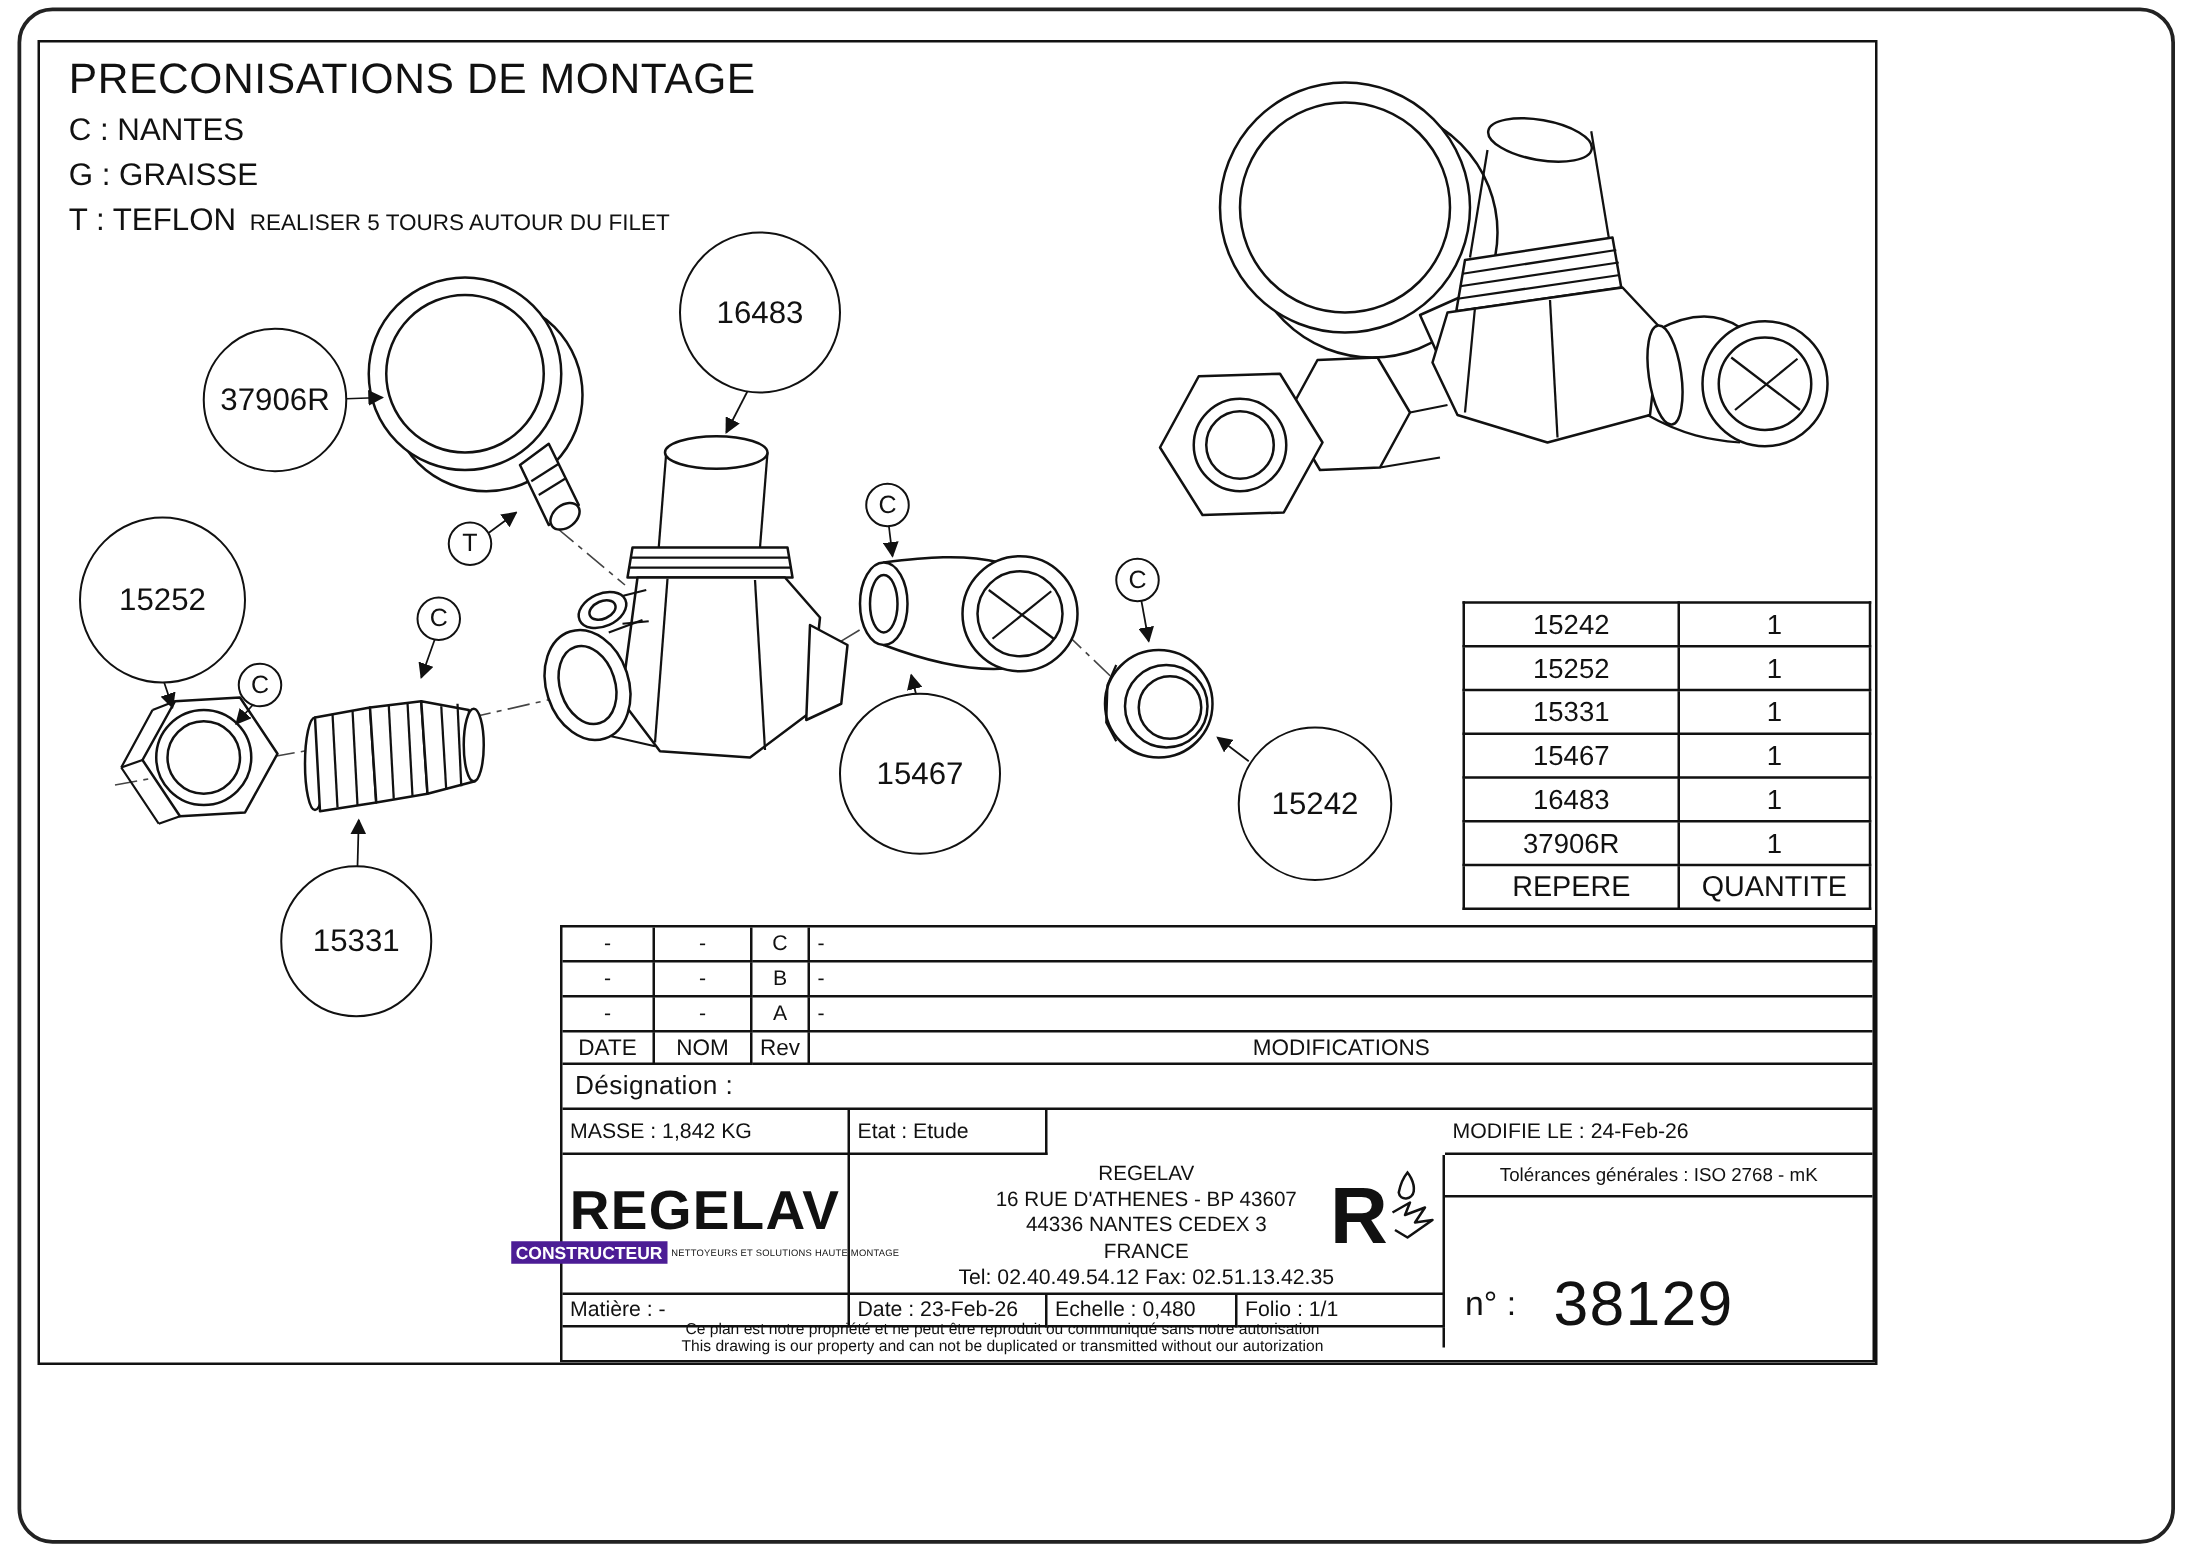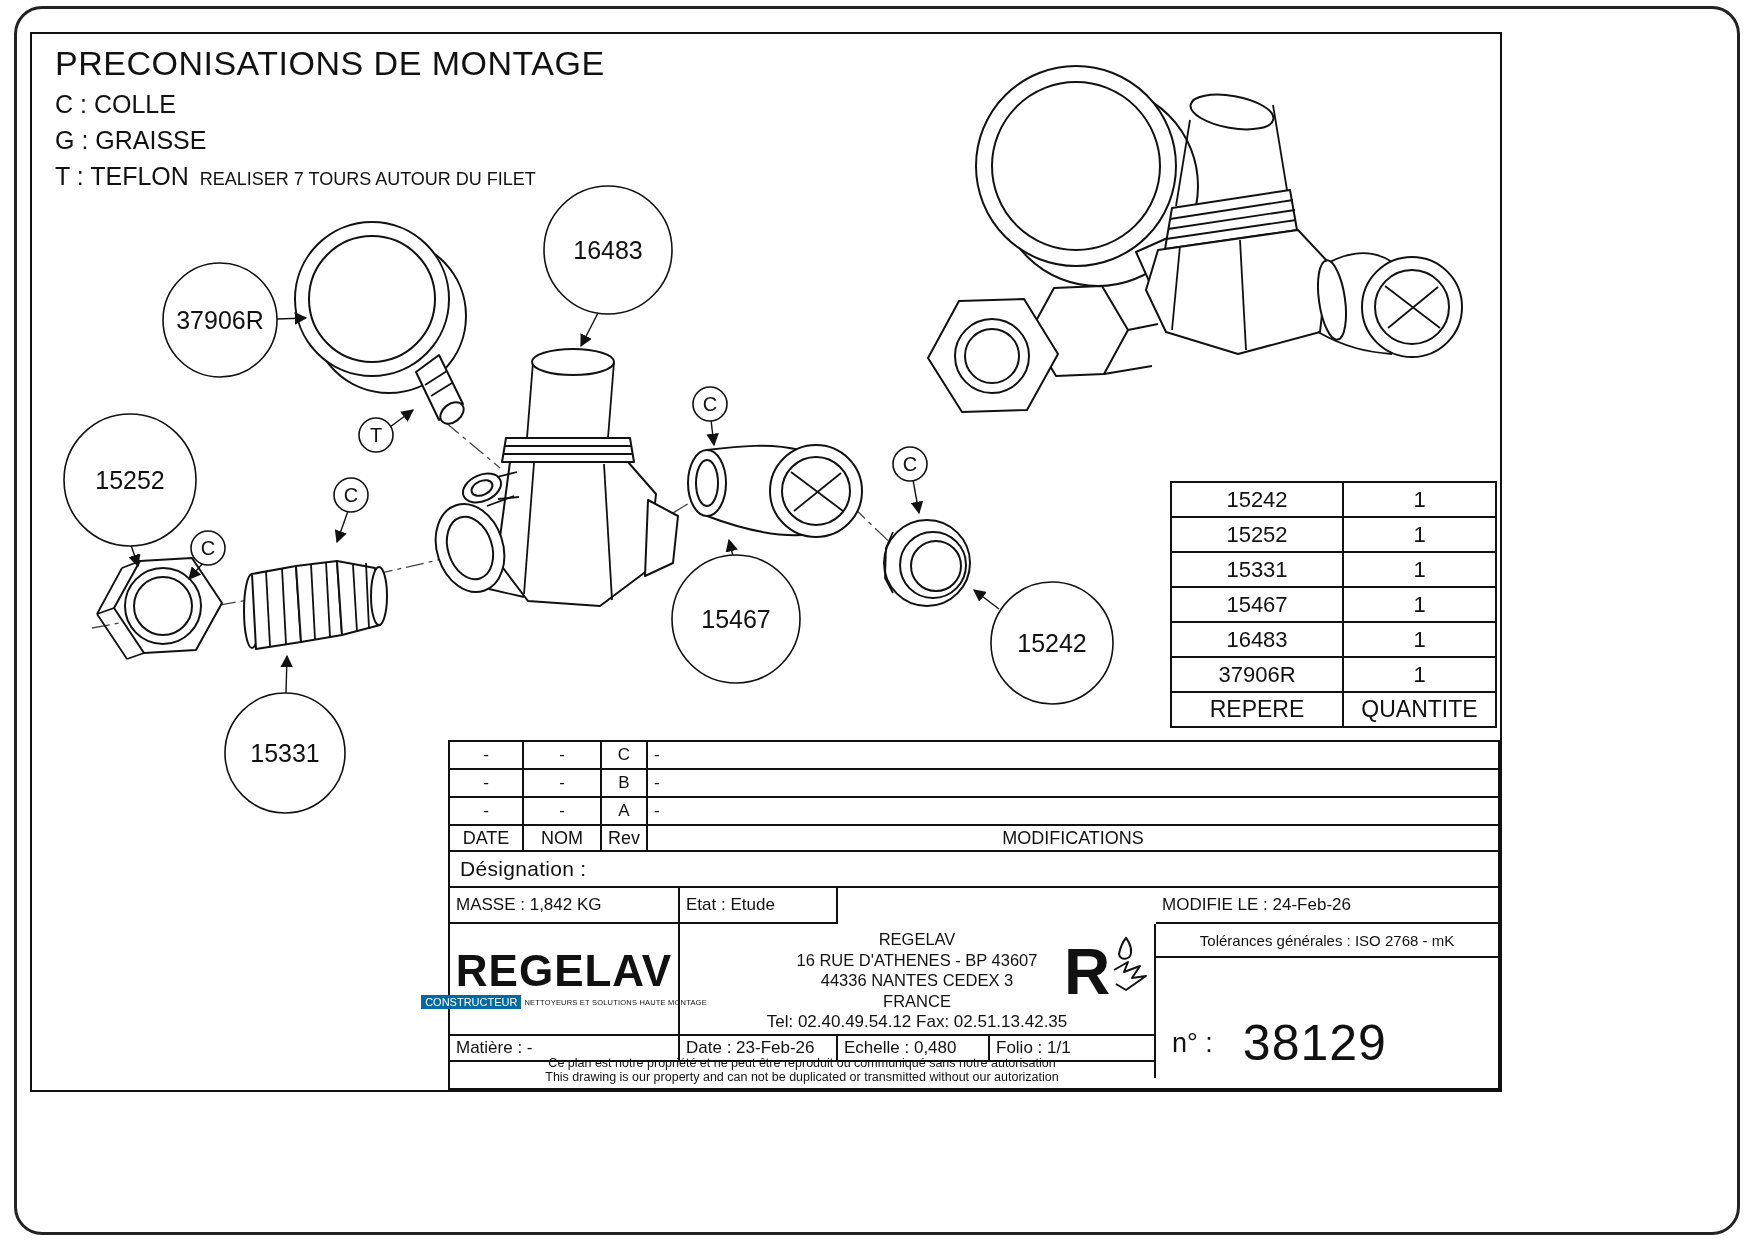--- a/index.html
+++ b/index.html
@@ -36,45 +36,45 @@
     border:2px solid #111; background:#fff; z-index:4; }
   .cell { position:absolute; display:flex; align-items:center; padding-left:6px;
     font-size:17px; border:0 solid #111; white-space:nowrap; }
   .br { border-right-width:2px; } .bb { border-bottom-width:2px; }
   .ctr { justify-content:center; padding-left:0; }
   .hdr { font-size:18px; }
   .desig { font-size:21px; padding-left:10px; letter-spacing:.3px; }
   .logo-cell { flex-direction:column; justify-content:center; padding-left:0; }
   .logo-name { font-size:44px; font-weight:bold; letter-spacing:1px; line-height:1; }
   .logo-bar { display:flex; align-items:center; gap:3px; margin-top:2px; }
-  .badge { background:#0369a1; color:#fff; font-size:11px; font-weight:normal; padding:1px 4px; }
+  .badge { background:#4c1d95; color:#fff; font-size:14px; font-weight:bold; padding:1px 4px; }
   .tagline { font-size:7.5px; letter-spacing:.2px; }
   .addr { flex-direction:column; justify-content:flex-start; padding:5px 0 0 0; text-align:center; }
   .addr-line { font-size:16.5px; line-height:1.25; }
   .tel-line { margin-top:auto; padding-bottom:18px; font-size:17px; }
   .rhino { position:absolute; right:6px; top:8px; }
   .tol { font-size:15px; }
   .num-label { font-size:27px; margin-left:10px; }
   .num-value { font-size:50px; margin-left:30px; letter-spacing:1px; }
   .discl { flex-direction:column; justify-content:center; padding-left:0; text-align:center; line-height:1.15; }
   .discl div { font-size:12.5px; }
 </style>
 </head>
 <body>
 
 <div class="page-border"></div>
 <div class="frame"></div>
 
 <div class="header-block">
   <div class="title">PRECONISATIONS DE MONTAGE</div>
-  <div class="legend-line">C : COLLE</div>
+  <div class="legend-line">C : NANTES</div>
   <div class="legend-line">G : GRAISSE</div>
   <div class="legend-line">
     <span>T : TEFLON</span>
-    <span class="legend-note">REALISER 7 TOURS AUTOUR DU FILET</span>
+    <span class="legend-note">REALISER 5 TOURS AUTOUR DU FILET</span>
   </div>
 </div>
 
 <svg class="drawing" width="1754" height="1241" viewBox="0 0 1754 1241">
   <defs>
     <marker id="arr" viewBox="0 0 10 10" refX="9" refY="5" markerWidth="9" markerHeight="9" orient="auto-start-reverse">
       <path d="M0,0 L10,5 L0,10 z" fill="#111"></path>
     </marker>
   </defs>
 

